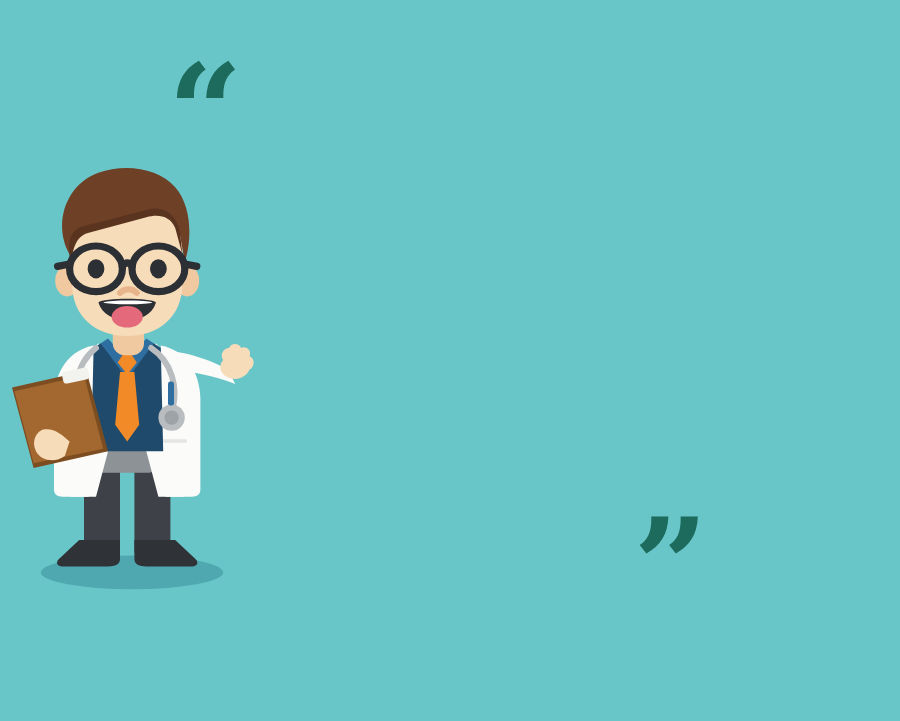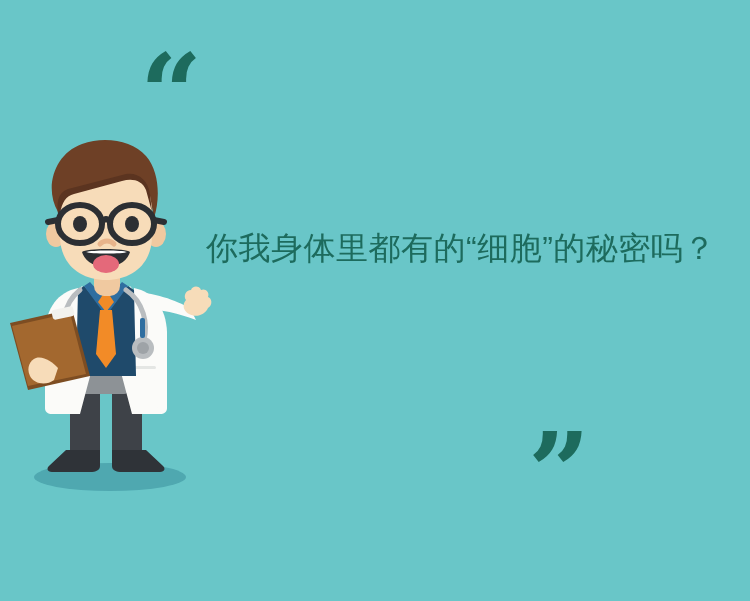--- a/index.html
+++ b/index.html
@@ -146,21 +146,20 @@
 
       <g>
         <path d="M82 112 C 88 132 124 132 130 112 C 126 108 86 108 82 112 Z" fill="#2c2f33"></path>
         <path d="M86 112 C 92 110 122 110 127 112 C 124 114 90 114 86 112 Z" fill="#ffffff"></path>
         <ellipse cx="106" cy="124" rx="13" ry="9" fill="#e4697a"></ellipse>
       </g>
     </svg>
   </div>
 
   <div id="quote-text">
-    <span class="line">你我身体里都有的“细胞”的秘密吗？</span>
     
     
     
     
   </div>
 
   <div class="quote-mark" id="quote-close">”</div>
 
 </div>
 

